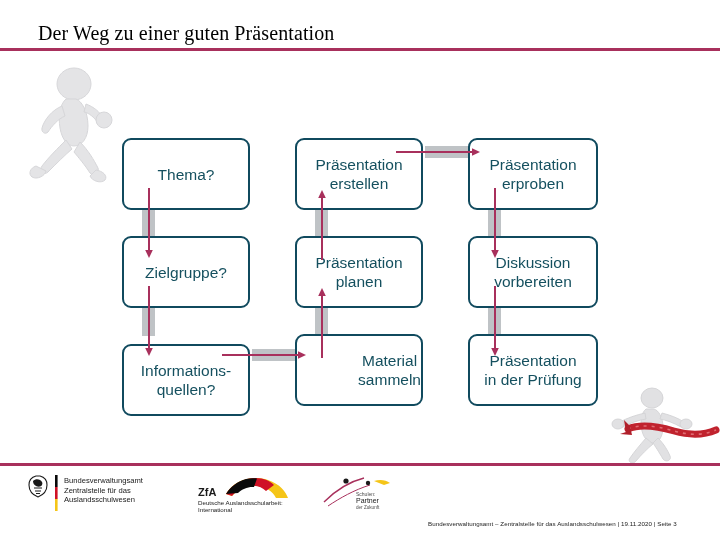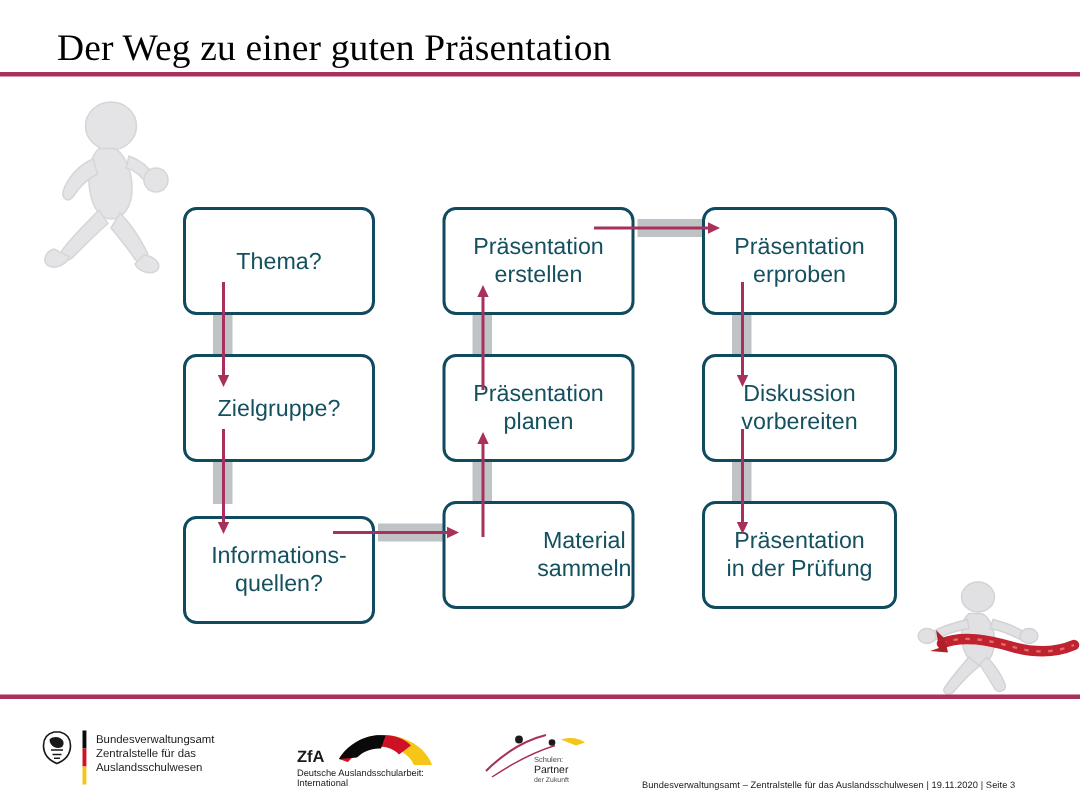--- a/index.html
+++ b/index.html
@@ -25,21 +25,21 @@
     background: #ffffff;
     overflow: hidden;
   }
 
   
   .title {
     position: absolute;
     left: 38px;
     top: 18px;
     font-family: "Liberation Serif", serif;
-    font-size: 25px;
+    font-size: 20px;
     line-height: 30px;
     color: #000000;
     letter-spacing: 0.1px;
     white-space: nowrap;
     text-align: center;
   }
 
   .rule-top {
     position: absolute;
     left: 0;
@@ -140,21 +140,21 @@
     position: absolute;
     z-index: 5;
     overflow: visible;
     pointer-events: none;
   }
 
   
   .footer-logos {
     position: absolute;
     left: 0;
-    top: 472px;
+    top: 460px;
     width: 720px;
     height: 66px;
   }
 
   .logo-bva { position: absolute; left: 22px; top: 10px; width: 150px; height: 46px; }
   .logo-zfa { position: absolute; left: 196px; top: 12px; width: 112px; height: 42px; }
   .logo-psz { position: absolute; left: 318px; top: 12px; width: 86px; height: 42px; }
 
   .footer-text {
     position: absolute;

